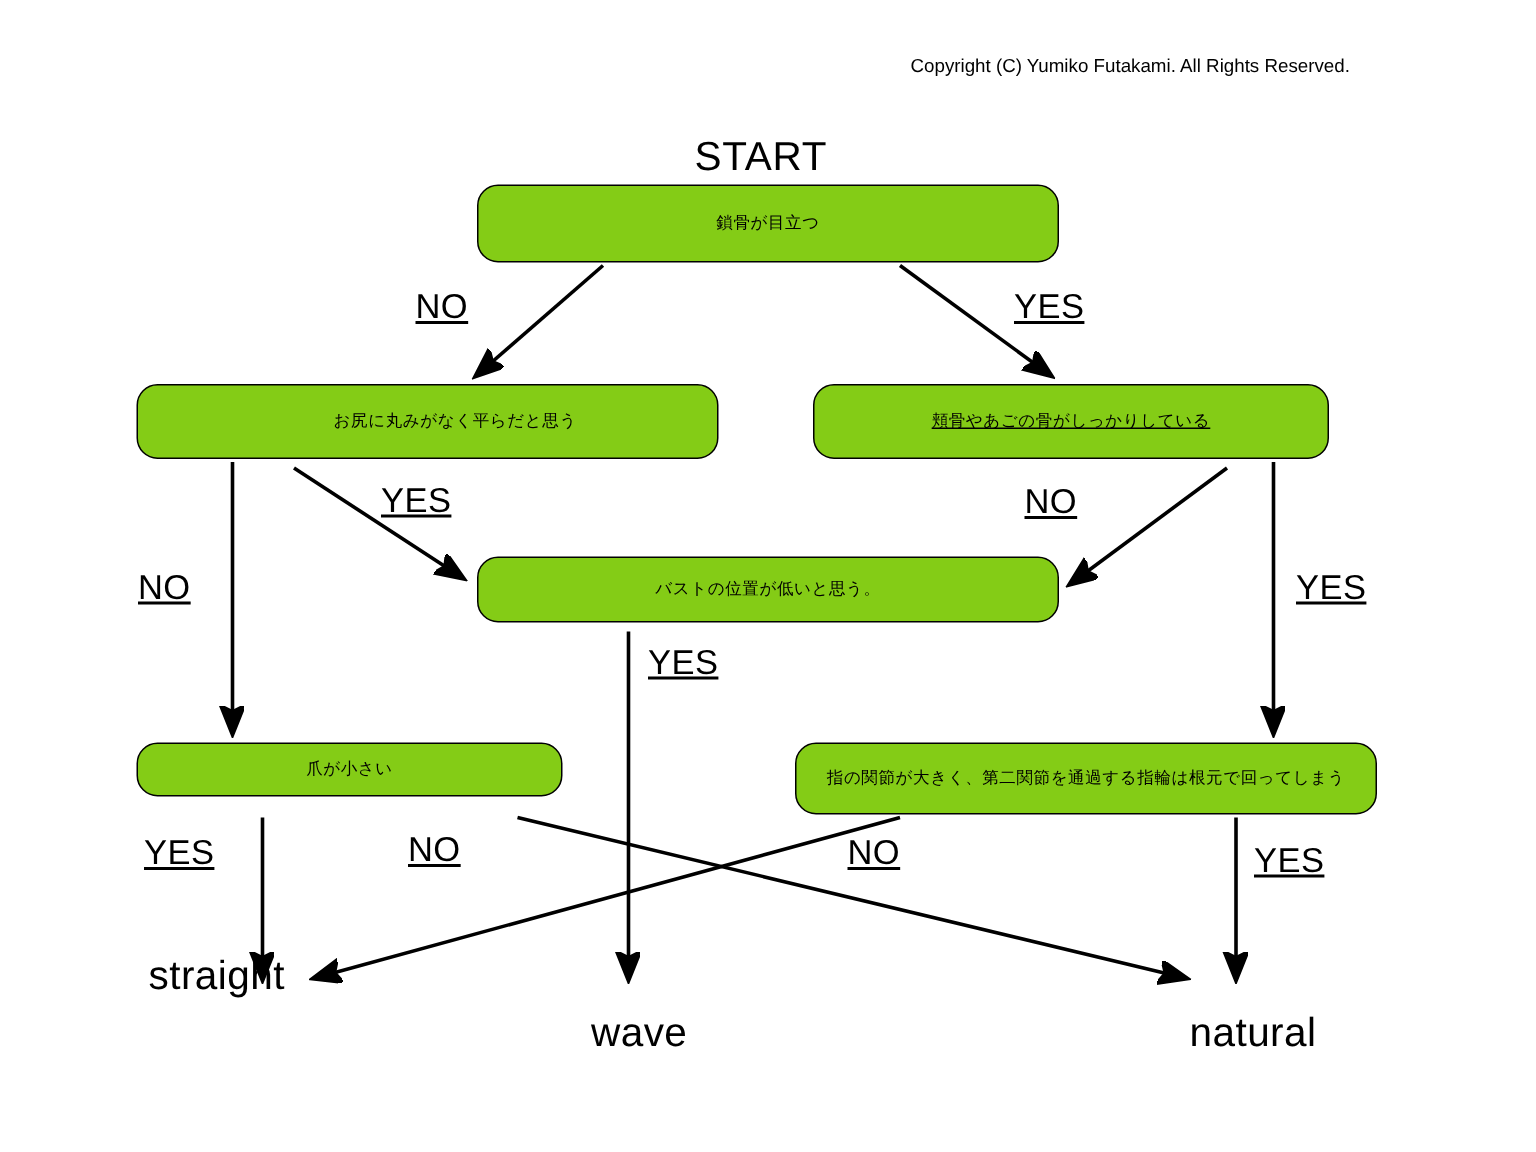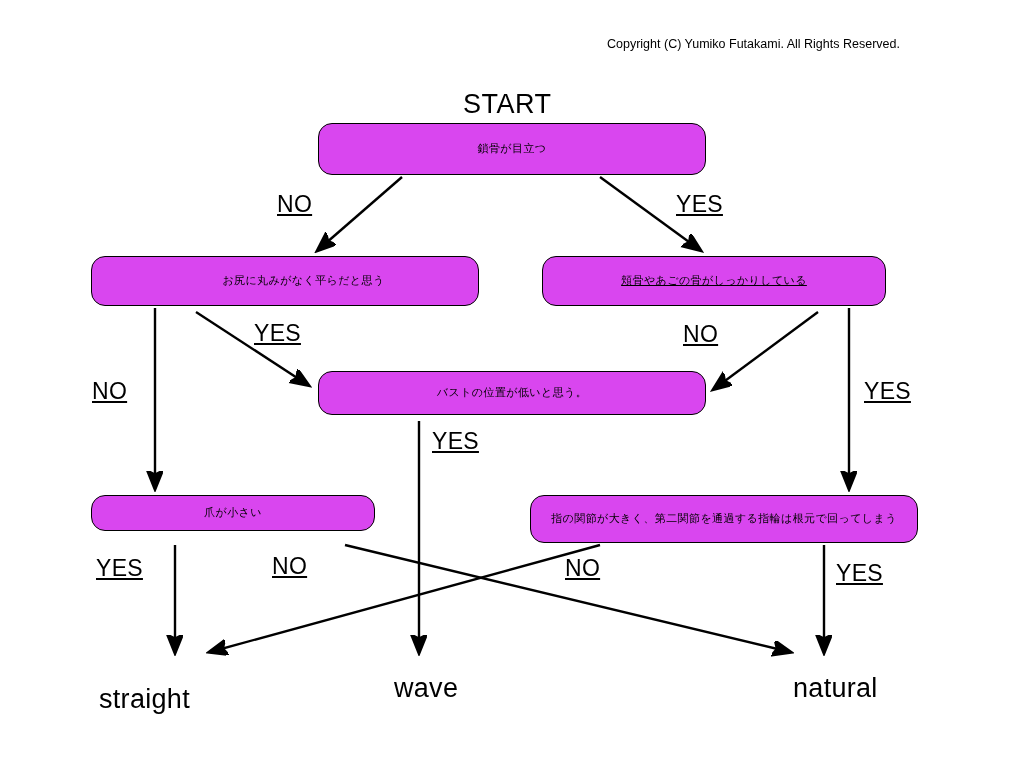--- a/index.html
+++ b/index.html
@@ -26,21 +26,21 @@
     font-size: 12.5px;
     color: #000;
     white-space: nowrap;
     letter-spacing: 0px;
   }
   .node {
     position: absolute;
     box-sizing: border-box;
     border: 1.3px solid #000000;
     border-radius: 14px;
-    background: #d946ef;
+    background: #84cc16;
     display: flex;
     align-items: center;
     justify-content: center;
     text-align: center;
   }
   .node-label {
     font-size: 11px;
     line-height: 1.2;
     font-family: "DejaVu Sans", "Liberation Sans", sans-serif;
     white-space: nowrap;
@@ -124,16 +124,16 @@
     <div class="edge-label" style="left: 254px; top: 320px;">YES</div>
     <div class="edge-label" style="left: 683px; top: 321px;">NO</div>
     <div class="edge-label" style="left: 864px; top: 378px;">YES</div>
     <div class="edge-label" style="left: 432px; top: 428px;">YES</div>
     <div class="edge-label" style="left: 96px; top: 555px;">YES</div>
     <div class="edge-label" style="left: 272px; top: 553px;">NO</div>
     <div class="edge-label" style="left: 565px; top: 555px;">NO</div>
     <div class="edge-label" style="left: 836px; top: 560px;">YES</div>
   </div>
 <div id="results-layer">
-    <div class="result-label" style="left: 99px; top: 684px;">straight</div>
+    <div class="result-label" style="left: 99px; top: 635px;">straight</div>
     <div class="result-label" style="left: 394px; top: 673px; text-align: right;">wave</div>
     <div class="result-label" style="left: 793px; top: 673px;">natural</div>
   </div>
 
 </body></html>

